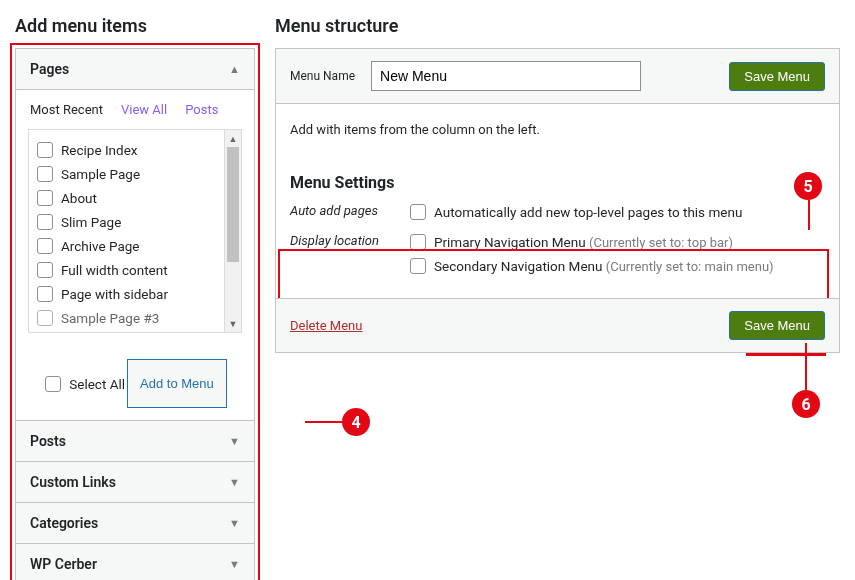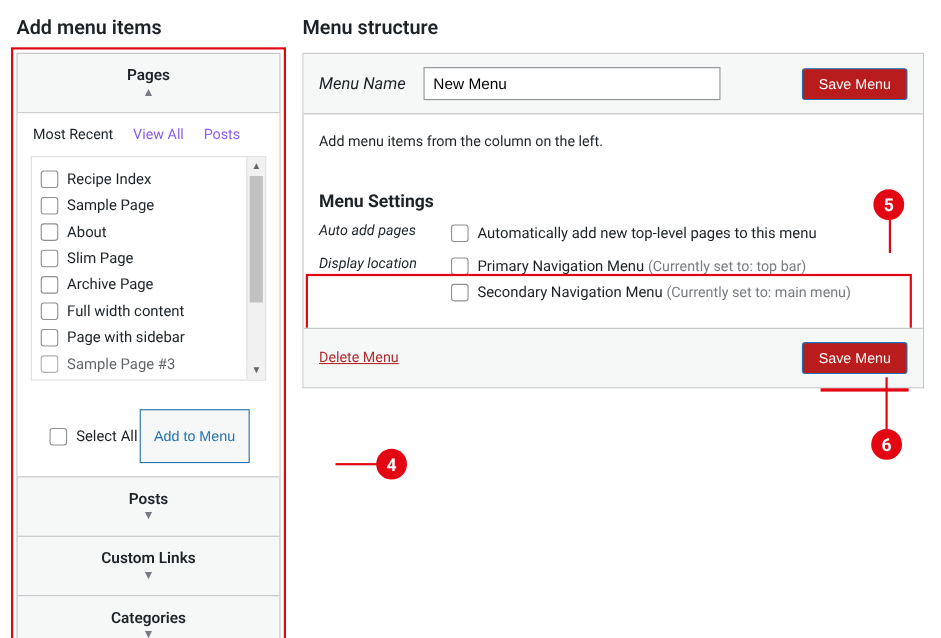--- a/index.html
+++ b/index.html
@@ -5,21 +5,21 @@
     * { box-sizing: border-box; }
     body { margin: 0; padding: 15px; font-family: -apple-system, "Segoe UI", Roboto, Arial, sans-serif; background: #fff; color: #1d2327; font-size: 14px; }
     .wrap { display: flex; gap: 20px; }
     h2 { font-size: 18px; font-weight: 600; margin: 0 0 12px 0; }
     h3 { font-size: 16px; font-weight: 700; margin: 0 0 8px 0; }
 
     .col-left { width: 240px; flex-shrink: 0; }
     .col-right { flex: 1; }
 
     .accordion-box { border: 1px solid #c3c4c7; background: #f6f7f7; }
-    .accordion-header { display: flex; justify-content: space-between; align-items: center; padding: 12px 14px; border-bottom: 1px solid #c3c4c7; cursor: pointer; font-weight: 600; font-size: 14px; flex-direction: column; }
+    .accordion-header { display: flex; justify-content: space-between; align-items: center; padding: 12px 14px; border-bottom: 1px solid #c3c4c7; cursor: pointer; font-weight: 600; font-size: 14px; }
     .accordion-header:last-child { border-bottom: none; }
     .caret { font-size: 11px; color: #787c82; }
     .accordion-body { background: #fff; border-bottom: 1px solid #c3c4c7; padding: 0 12px 12px; }
 
     .tabs-row { display: flex; gap: 18px; padding: 12px 2px; font-size: 13px; }
     .tab-active { font-weight: 400; color: #1d2327; border-bottom: none; }
     .tab-link { color: #8b5cf6; cursor: pointer; }
 
     .pages-list-wrap { border: 1px solid #dcdcde; display: flex; }
     .pages-list { flex: 1; padding: 8px 6px 2px; }
@@ -27,23 +27,23 @@
     .chk { width: 16px; height: 16px; border: 1.5px solid #8c8f94; border-radius: 3px; flex-shrink: 0; }
     .scroll-track { width: 17px; background: #f1f1f1; border-left: 1px solid #dcdcde; position: relative; }
     .scroll-btn { height: 17px; background: #f1f1f1; display: flex; align-items: center; justify-content: center; font-size: 9px; color: #666; }
     .scroll-thumb { position: absolute; top: 17px; left: 2px; right: 2px; height: 115px; background: #c1c1c1; }
 
     .select-row { display: flex; justify-content: center; align-items: center; margin-top: 26px; }
     .btn { background: #f6f7f7; border: 1px solid #2271b1; color: #2271b1; padding: 16px 12px; border-radius: 0; cursor: pointer; font-size: 13px; }
 
     .menu-edit { border: 1px solid #c3c4c7; }
     .menu-header { background: #f6f7f7; border-bottom: 1px solid #c3c4c7; padding: 12px 14px; display: flex; align-items: center; gap: 16px; }
-    .menu-header label { font-style: italic; font-size: 15px; }
+    .menu-header label { font-size: 12px; }
     .menu-name-input { flex: 0 0 270px; padding: 3px 8px; border: 1px solid #8c8f94; font-size: 14px; height: 30px; }
-    .btn-primary { background: #b91c1c; color: #fff; border: 1px solid #2271b1; padding: 6px 14px; border-radius: 3px; cursor: pointer; font-size: 13px; margin-left: auto; }
+    .btn-primary { background: #4d7c0f; color: #fff; border: 1px solid #2271b1; padding: 6px 14px; border-radius: 3px; cursor: pointer; font-size: 13px; margin-left: auto; }
 
     .menu-body { padding: 14px; font-size: 13px; }
     .settings-row { display: flex; gap: 18px; align-items: flex-start; margin: 6px 0; }
     .settings-label { font-style: italic; width: 100px; flex-shrink: 0; font-size: 13px; padding-top: 3px; }
     .hint { color: #787c82; font-size: 13px; }
 
     .menu-footer { background: #f6f7f7; border-top: 1px solid #c3c4c7; padding: 12px 14px; display: flex; justify-content: space-between; align-items: center; }
     .delete-link { color: #b32d2e; text-decoration: underline; cursor: pointer; font-size: 13px; }
 
     .annot-box-left { position: absolute; border: 2.5px solid #e30613; pointer-events: none; }
@@ -145,21 +145,21 @@
   <div class="col-right pos-rel">
     <h2>Menu structure</h2>
 
     <div class="menu-edit">
       <div class="menu-header">
         <label>Menu Name</label>
         <input class="menu-name-input" value="New Menu" style="">
         <button class="btn-primary">Save Menu</button>
       </div>
       <div class="menu-body pos-rel">
-        <p style="margin:4px 0 36px 0;">Add menu items from the column on the left.</p>
+        <p style="margin:4px 0 36px 0;">Add with items from the column on the left.</p>
 
         <h3>Menu Settings</h3>
 
         <div class="settings-row">
           <span class="settings-label">Auto add pages</span>
           <div class="chk-row">
             <span class="chk"></span>
             <span>Automatically add new top-level pages to this menu</span>
           </div>
         </div>

